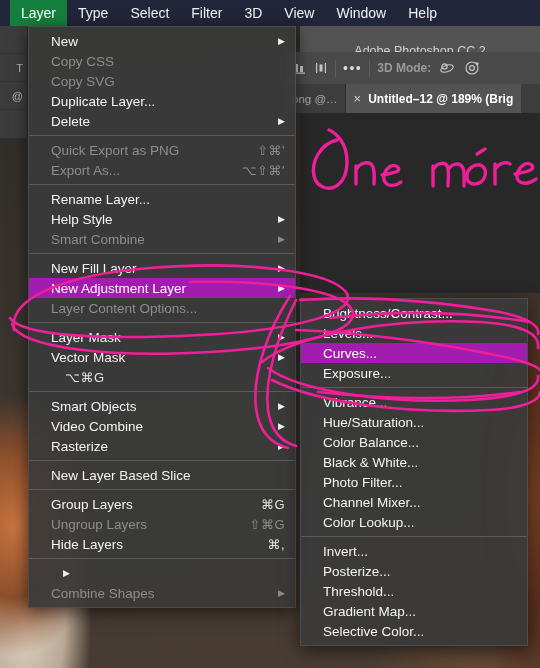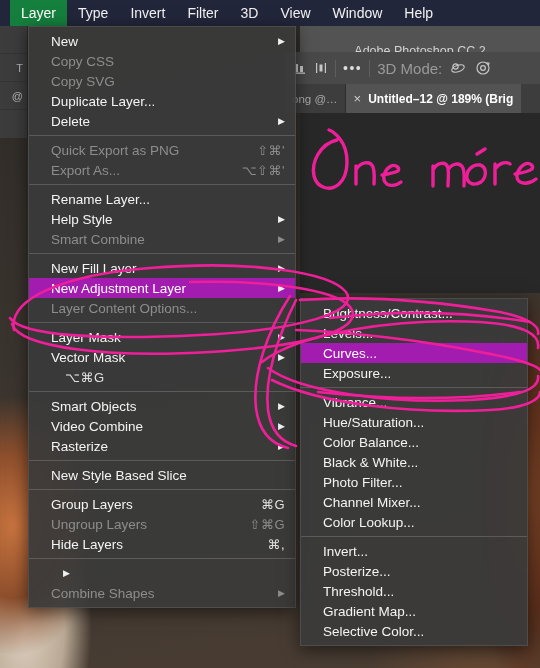--- a/index.html
+++ b/index.html
@@ -74,21 +74,21 @@
     color: #d2d2d2; font-size: 12.5px; white-space: nowrap; overflow: hidden; margin-top: 12px;
   }
   .ps-options {
     position: absolute; left: 285px; top: 52px; width: 255px; height: 32px;
     background: #494949;
     display: flex; align-items: center; gap: 7px; padding-left: 8px;
     overflow: hidden;
   }
   .opt-icon { color: #c6c6c6; display: flex; align-items: center; }
   .opt-sep { width: 1px; height: 17px; background: #5e5e5e; }
-  .opt-label { color: #9a9a9a; font-size: 15px; white-space: nowrap; }
+  .opt-label { color: #9a9a9a; font-size: 12px; white-space: nowrap; font-weight: bold; }
   .dots { color: #dcdcdc; font-size: 14px; letter-spacing: 1.5px; }
 
   .ps-tabbar {
     position: absolute; left: 285px; top: 84px; width: 255px; height: 29px;
     background: #3d3d3d;
     display: flex; align-items: stretch; overflow: hidden;
   }
   .tab-prev {
     display: flex; align-items: center; padding: 0 7px;
     color: #a8a8a8; font-size: 11.5px; white-space: nowrap;
@@ -222,21 +222,21 @@
 
         <path d="M181 36 L189 31"></path>
       </g>
     </svg>
   </div>
 
   <div class="menubar">
     <div class="apple-sliver"></div>
     <div class="mitem active">Layer</div>
     <div class="mitem">Type</div>
-    <div class="mitem">Invert</div>
+    <div class="mitem">Select</div>
     <div class="mitem">Filter</div>
     <div class="mitem">3D</div>
     <div class="mitem">View</div>
     <div class="mitem">Window</div>
     <div class="mitem">Help</div>
   </div>
 
   <div class="menu" id="layer-menu">
       <div class="mrow">
         <span class="lbl">New</span>
@@ -308,21 +308,21 @@
       <div class="mrow">
         <span class="lbl">Video Combine</span>
         <span class="arrow">▶</span>
       </div>
       <div class="mrow">
         <span class="lbl">Rasterize</span>
         <span class="arrow">▶</span>
       </div>
       <div class="msep"></div>
       <div class="mrow">
-        <span class="lbl">New Style Based Slice</span>
+        <span class="lbl">New Layer Based Slice</span>
       </div>
       <div class="msep"></div>
       <div class="mrow">
         <span class="lbl">Group Layers</span>
         <span class="shortcut">⌘G</span>
       </div>
       <div class="mrow dim">
         <span class="lbl">Ungroup Layers</span>
         <span class="shortcut">⇧⌘G</span>
       </div>

